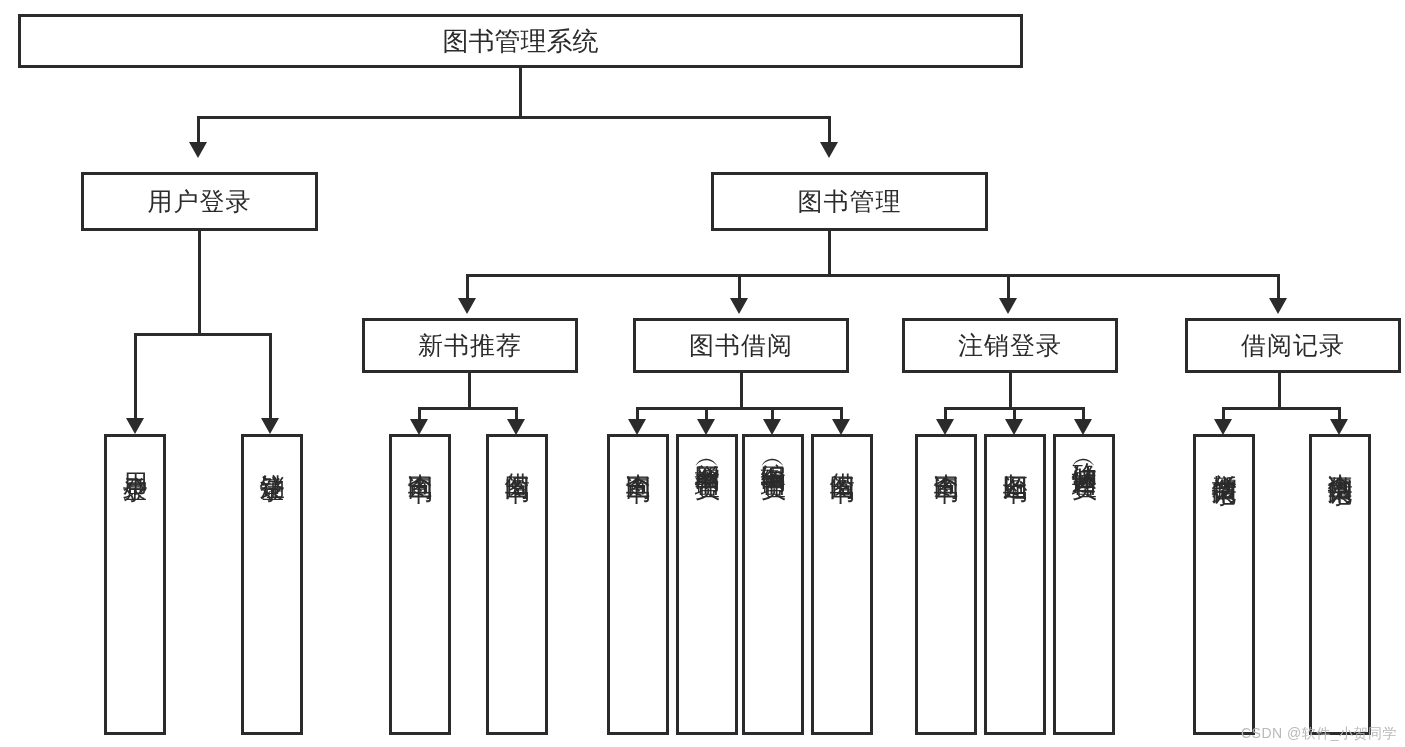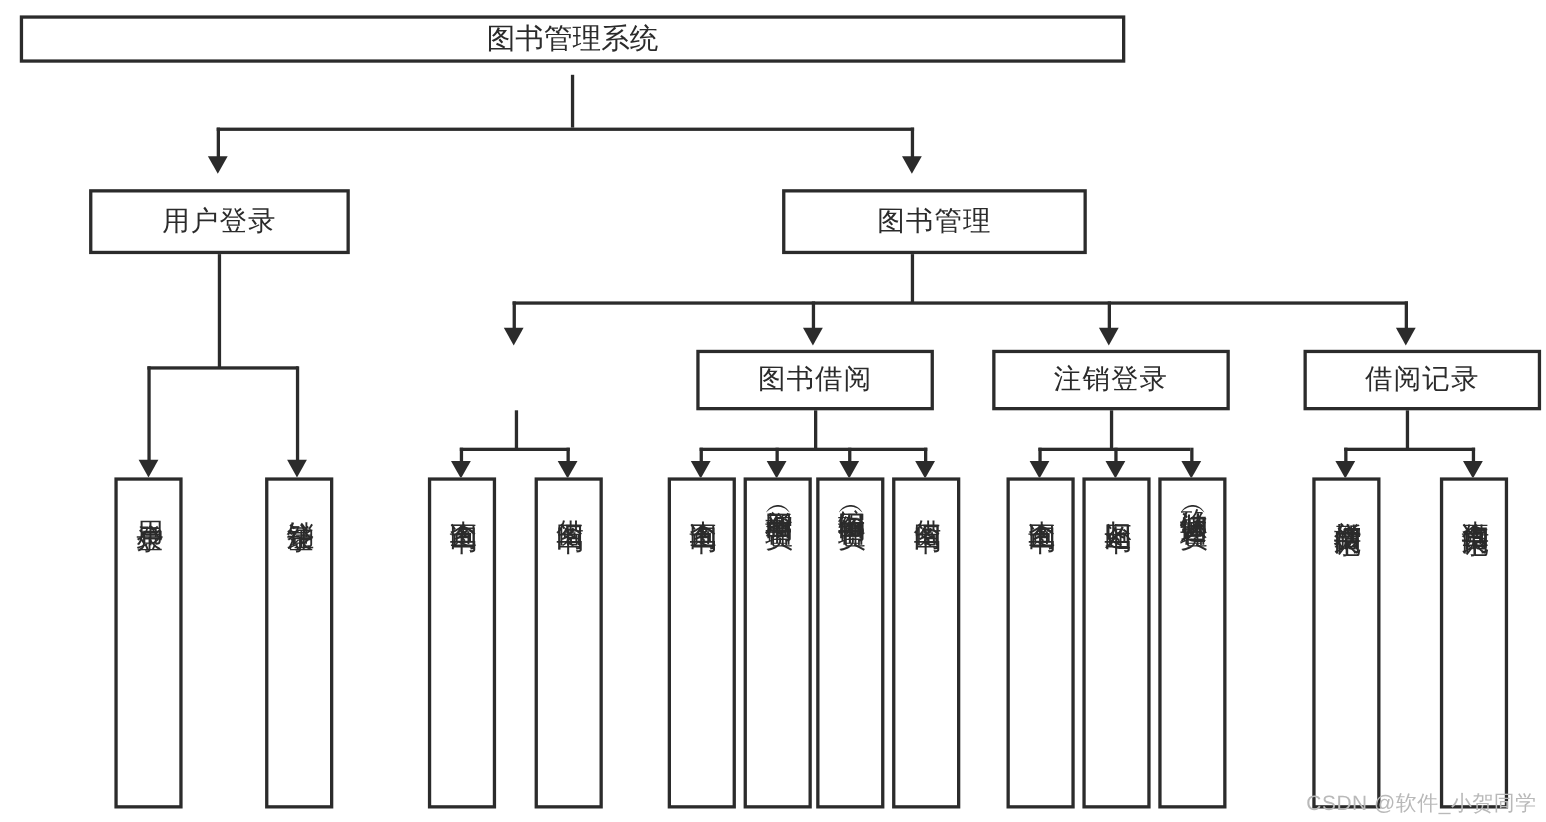--- a/index.html
+++ b/index.html
@@ -69,33 +69,33 @@
     border-left: 9px solid transparent;
     border-right: 9px solid transparent;
     border-top: 16px solid #2b2b2b;
   }
 
   
   #watermark {
     position: absolute;
     right: 8px;
     bottom: 4px;
-    font-size: 19px;
+    font-size: 14px;
     color: #b9b9b9;
     letter-spacing: 0.5px;
     white-space: nowrap;
     font-family: "Liberation Sans", "DejaVu Sans", sans-serif;
   }
 </style>
 </head>
 <body>
 
 <div id="canvas">
 
-  <div class="node root" style="left:18px; top:14px; width:1005px; height:43px;text-align:right;">
+  <div class="node root" style="left:18px; top:14px; width:1005px; height:54px;text-align:right;">
     <span>图书管理系统</span>
   </div>
 
   <div class="vline" style="left:519px; top:68px; width:3px; height:48px;"></div>
 
   <div class="hline" style="left:197px; top:116px; width:634px; height:3px;"></div>
 
   <div class="vline" style="left:197px; top:116px; height:28px;"></div>
   <div class="arrow" style="left:189px; top:142px;"></div>
   <div class="vline" style="left:828px; top:116px; height:28px;"></div>
@@ -120,20 +120,23 @@
 
   <div class="vline" style="left:466px; top:274px; height:26px;"></div>
   <div class="arrow" style="left:458px; top:298px;"></div>
   <div class="vline" style="left:738px; top:274px; height:26px;"></div>
   <div class="arrow" style="left:730px; top:298px;"></div>
   <div class="vline" style="left:1007px; top:274px; height:26px;"></div>
   <div class="arrow" style="left:999px; top:298px;"></div>
   <div class="vline" style="left:1277px; top:274px; height:26px;"></div>
   <div class="arrow" style="left:1269px; top:298px;"></div>
 
+  <div class="node h-node" style="left:362px; top:318px; width:216px; height:55px;">
+    <span>新书推荐</span>
+  </div>
   <div class="node h-node" style="left:633px; top:318px; width:216px; height:55px;">
     <span>图书借阅</span>
   </div>
   <div class="node h-node" style="left:902px; top:318px; width:216px; height:55px;">
     <span>注销登录</span>
   </div>
   <div class="node h-node" style="left:1171px; top:318px; width:216px; height:55px;margin-left:14px;">
     <span>借阅记录</span>
   </div>
 

